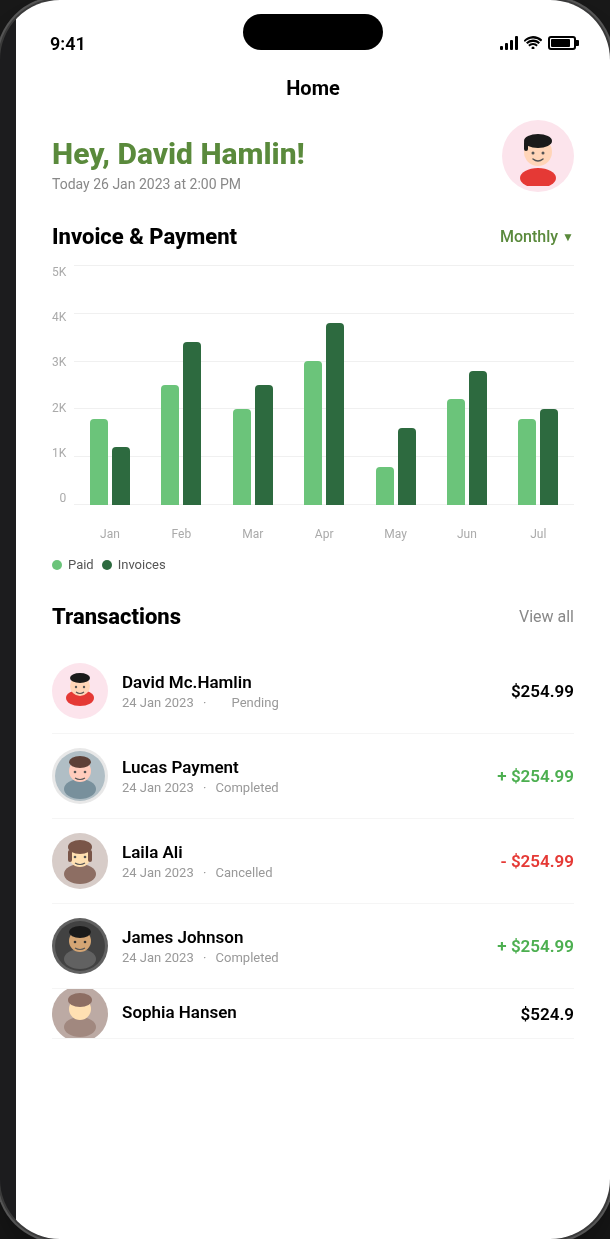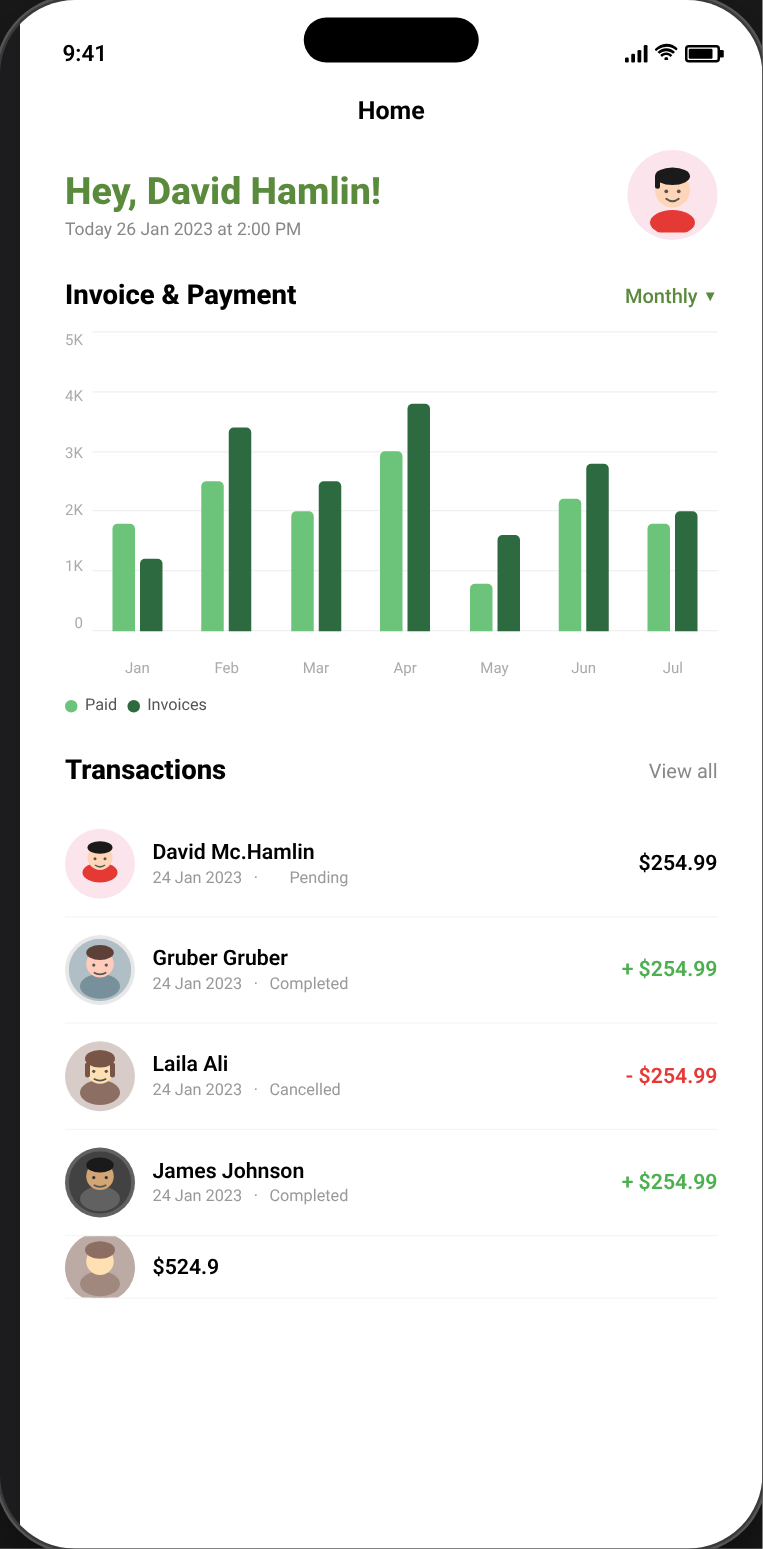--- a/index.html
+++ b/index.html
@@ -532,21 +532,21 @@
             <circle cx="25" cy="25" r="25" fill="#b0bec5"></circle>
             <ellipse cx="25" cy="38" rx="16" ry="10" fill="#78909c"></ellipse>
             <circle cx="25" cy="20" r="11" fill="#ffccbc"></circle>
             <ellipse cx="25" cy="11" rx="11" ry="6" fill="#5d4037"></ellipse>
             <circle cx="20" cy="21" r="1.3" fill="#555"></circle>
             <circle cx="30" cy="21" r="1.3" fill="#555"></circle>
             <path d="M20 27 Q25 30 30 27" stroke="#555" stroke-width="1.2" fill="none"></path>
           </svg>
         </div>
         <div class="transaction-info">
-          <div class="transaction-name">Gruber Gruber</div>
+          <div class="transaction-name">Lucas Payment</div>
           <div class="transaction-meta">
             24 Jan 2023 <span class="transaction-dot">·</span> <span class="transaction-status-completed">Completed</span>
           </div>
         </div>
         <div class="transaction-amount amount-positive">+ $254.99</div>
       </div>
 
       <div class="transaction-item">
         <div class="transaction-avatar avatar-laila">
           <svg width="50" height="50" viewBox="0 0 50 50">
@@ -593,18 +593,21 @@
 
       <div class="transaction-item" style="overflow:hidden; max-height:50px;">
         <div class="transaction-avatar avatar-sophia">
           <svg width="50" height="50" viewBox="0 0 50 50">
             <circle cx="25" cy="25" r="25" fill="#bcaaa4"></circle>
             <ellipse cx="25" cy="38" rx="16" ry="10" fill="#a1887f"></ellipse>
             <circle cx="25" cy="20" r="11" fill="#ffe0b2"></circle>
             <ellipse cx="25" cy="11" rx="12" ry="7" fill="#8d6e63"></ellipse>
           </svg>
         </div>
+        <div class="transaction-info">
+          <div class="transaction-name">Sophia Hansen</div>
+        </div>
         <div class="transaction-amount amount-neutral">$524.9</div>
       </div>
 
     </div>
   </div>
 </div>
 
 </body></html>

